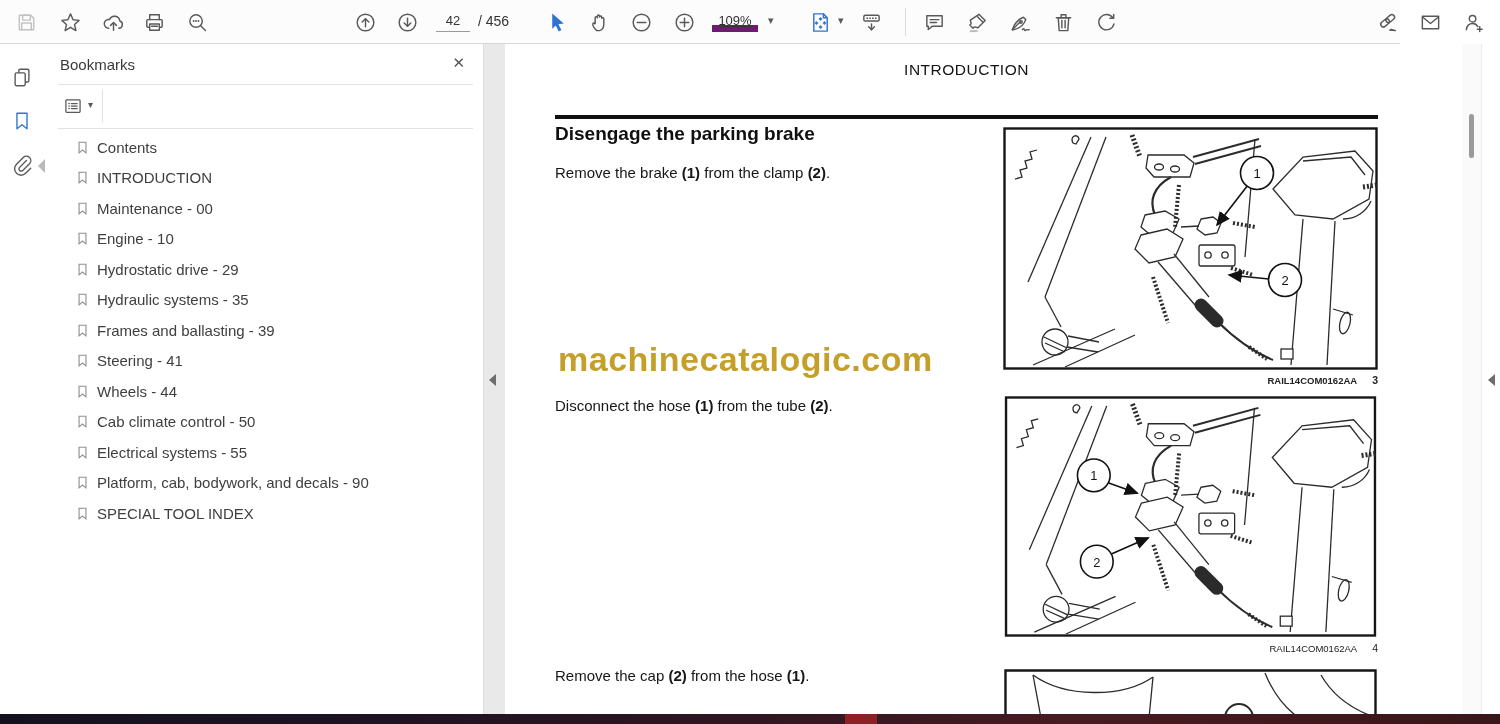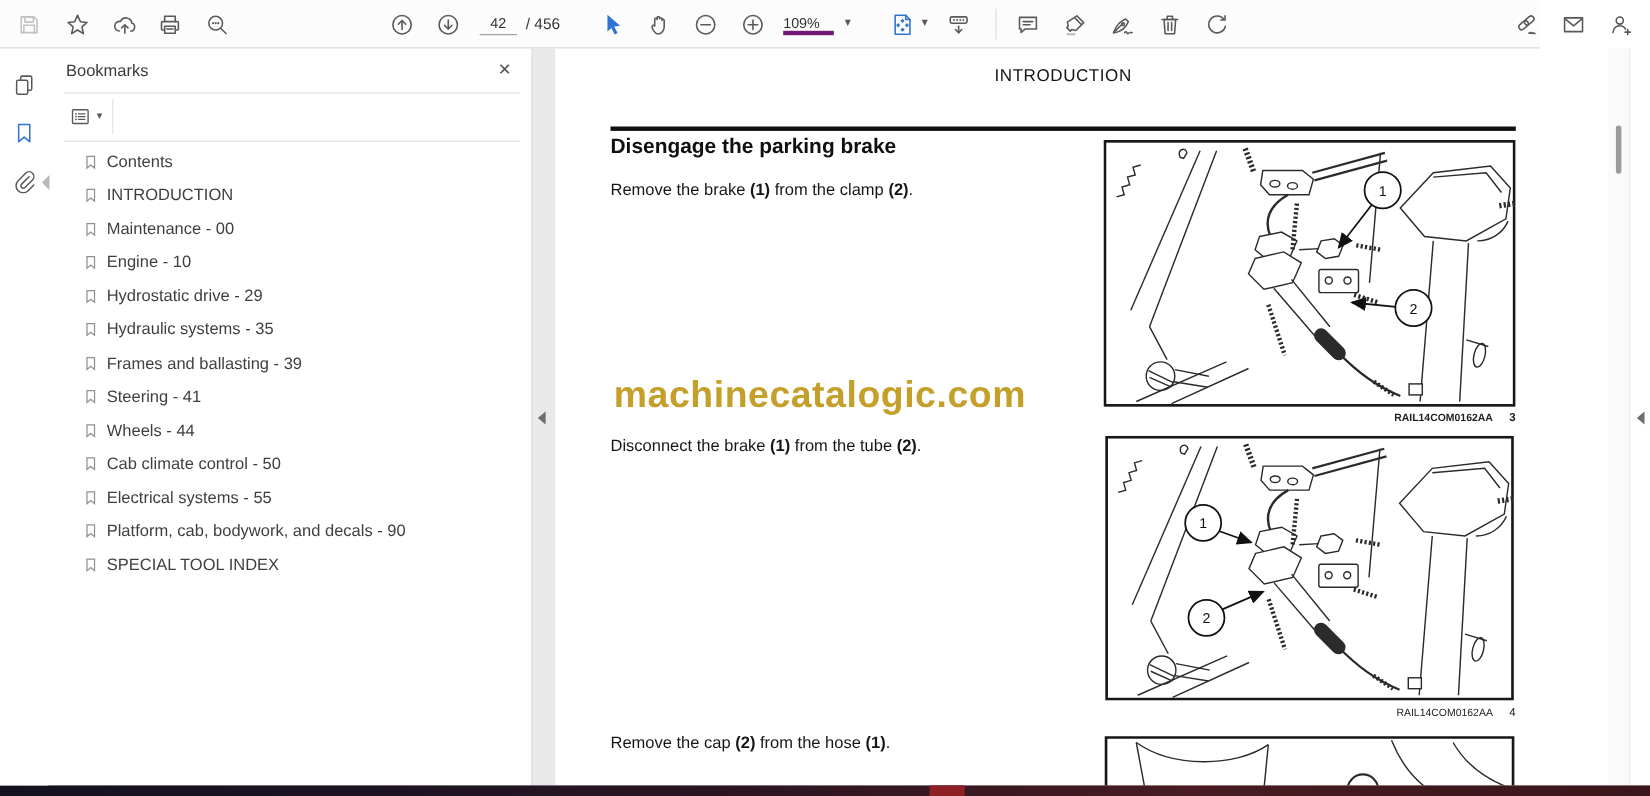--- a/index.html
+++ b/index.html
@@ -15,22 +15,22 @@
   .ico { stroke:#595959; fill:none; stroke-width:1.5; stroke-linecap:round; stroke-linejoin:round; }
   .ico-fill { fill:#595959; stroke:none; }
   .ico-dis { stroke:#c2c2c2; }
   .ico-blue { stroke:#2f73d2; }
   .ico-blue-fill { fill:#2f73d2; stroke:none; }
   .caret { position:absolute; top:14px; font-size:11px; color:#595959; cursor:pointer; }
   .tb-sep { position:absolute; top:8px; width:1px; height:28px; background:#dcdcdc; }
   .pagebox { position:absolute; top:10px; width:34px; height:22px; border-bottom:1px solid #9a9a9a;
              font-size:13px; color:#333; text-align:center; line-height:22px; cursor:text; }
   .pagetotal { position:absolute; top:10px; font-size:14px; color:#333; line-height:22px; }
-  .zoombox { position:absolute; top:10px; width:46px; height:22px; border-bottom:4px solid #701a75;
-             font-size:13px; color:#333; line-height:22px; cursor:text; }
+  .zoombox { position:absolute; top:10px; width:46px; height:22px; border-bottom:7px solid #701a75;
+             font-size:13px; color:#333; text-align:center; line-height:22px; cursor:text;text-decoration:underline; }
 
   
   .rail { position:absolute; left:0; top:44px; width:44px; bottom:10px; background:#fff; z-index:20; }
   .rail-btn { position:absolute; left:7px; width:30px; height:30px; display:flex;
               align-items:center; justify-content:center; cursor:pointer; }
   .rail-btn svg { width:22px; height:22px; }
   .notch { position:absolute; left:38px; top:115px; width:0; height:0;
            border-top:7px solid transparent; border-bottom:7px solid transparent;
            border-right:7px solid #b9b9b9; }
 
@@ -494,21 +494,21 @@
 
 <div class="doc">
   <div class="doc-header">INTRODUCTION</div>
   <div class="rule"></div>
   <div class="sec-title">Disengage the parking brake</div>
 
   <p class="para p1"><span>Remove the brake </span><b>(1)</b><span> from the clamp </span><b>(2)</b><span>.</span></p>
 
   <div class="watermark">machinecatalogic.com</div>
 
-  <p class="para p2"><span>Disconnect the brake </span><b>(1)</b><span> from the tube </span><b>(2)</b><span>.</span></p>
+  <p class="para p2"><span>Disconnect the hose </span><b>(1)</b><span> from the tube </span><b>(2)</b><span>.</span></p>
 
   <p class="para p3"><span>Remove the cap </span><b>(2)</b><span> from the hose </span><b>(1)</b><span>.</span></p>
 
   <div class="fig fig1">
     <svg viewBox="0 0 375 243">
       <use href="#fig-scene"></use>
       <g stroke="#111" fill="none" stroke-width="1.6">
         <line x1="245" y1="58" x2="214" y2="98" marker-end="url(#ah)"></line>
         <line x1="266" y1="152" x2="226" y2="148" marker-end="url(#ah)"></line>
         <circle cx="254" cy="46" r="16.5" fill="#fff"></circle>

